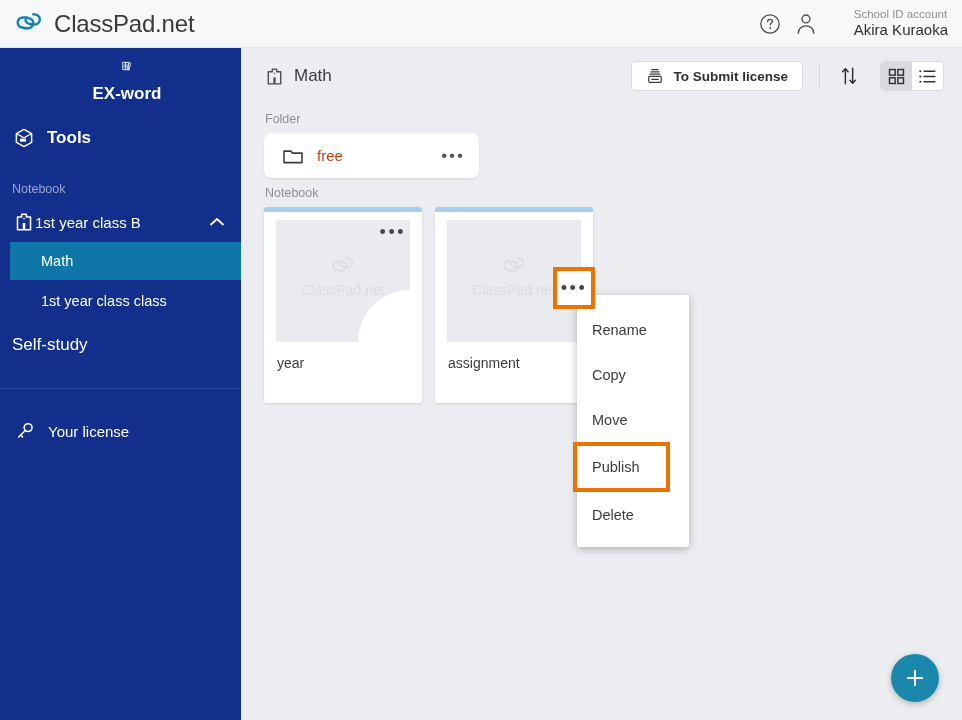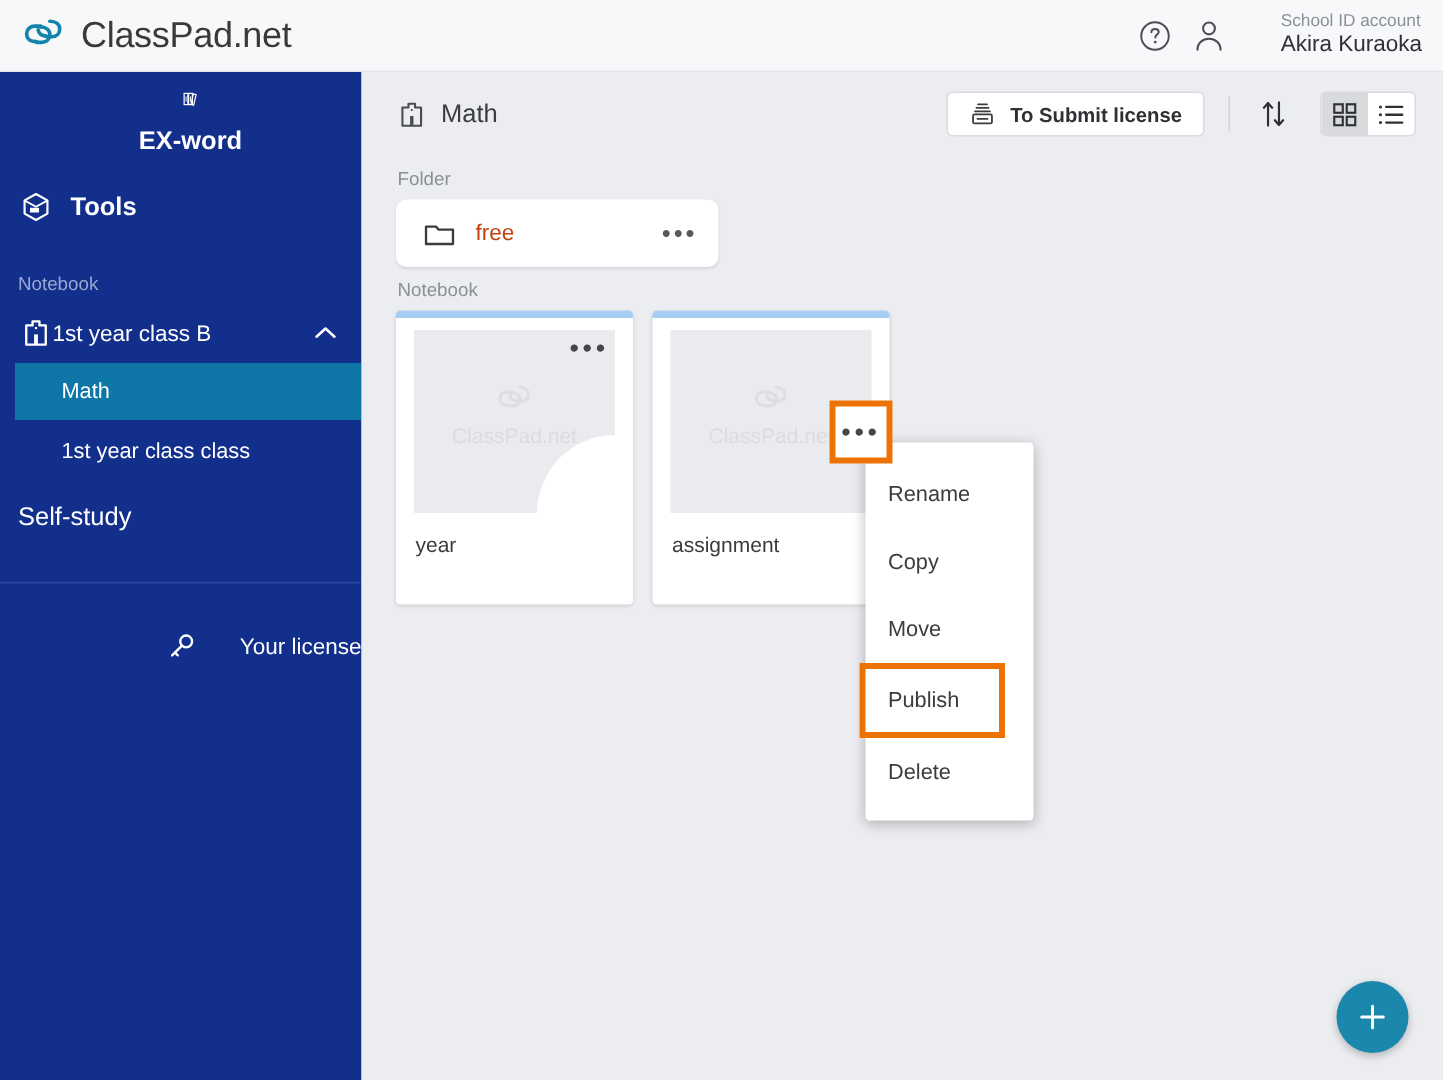--- a/index.html
+++ b/index.html
@@ -64,22 +64,22 @@
   }
   .side-sub.active { background: #0f76a8; }
   .side-selfstudy {
     height: 34px; display: flex; align-items: center;
     padding-left: 12px; font-size: 17px; margin-top: 8px;
   }
   .side-div {
     height: 1px; background: #2a46a0; margin: 26px 0 0 0;
   }
   .side-license {
-    display: flex; align-items: center; gap: 28px;
-    height: 40px; padding-left: 14px; font-size: 15px; margin-top: 22px; justify-content: flex-end;
+    display: flex; align-items: center; gap: 12px;
+    height: 40px; padding-left: 14px; font-size: 15px; margin-top: 22px;
   }
 
   
   .content {
     position: absolute; top: 48px; left: 241px;
     width: 721px; height: 672px; background: #ebedf0;
   }
   .content-head {
     display: flex; align-items: center; height: 56px; padding: 0 18px 0 23px;
   }

